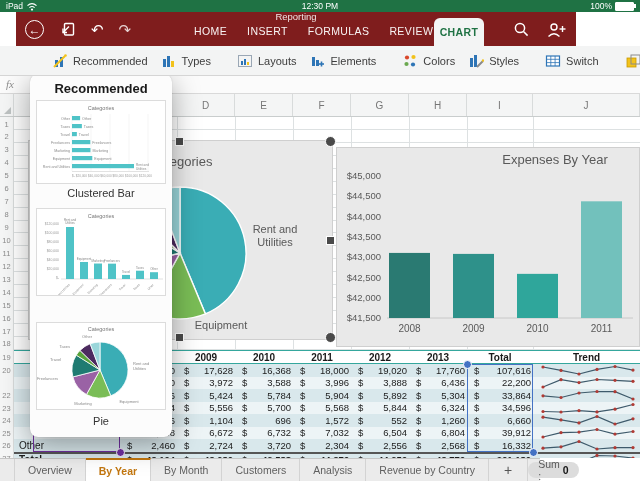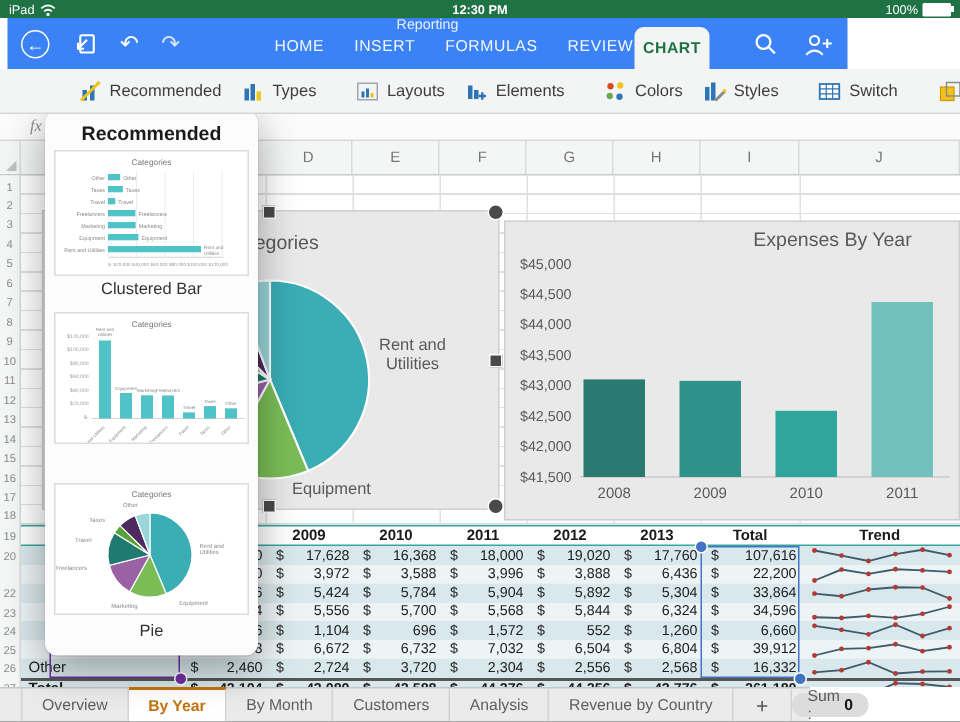--- a/index.html
+++ b/index.html
@@ -1,38 +1,38 @@
 <!DOCTYPE html>
 <html><head>
 <meta charset="utf-8">
 <style>
   html,body{margin:0;padding:0;background:#555;}
   .screen{position:relative;width:640px;height:481px;background:#fff;font-family:"Liberation Sans",sans-serif;overflow:hidden;-webkit-font-smoothing:antialiased;}
   
   .statusbar{position:absolute;left:0;top:0;width:640px;height:12px;background:#1F7244;color:#fff;font-size:8.5px;display:flex;align-items:center;justify-content:space-between;padding:0 6px;box-sizing:border-box;z-index:30;}
   .sb-left,.sb-right{display:flex;align-items:center;gap:3px;z-index:2;}
-  .sb-center{position:absolute;left:0;right:0;text-align:center;font-weight:bold;}
+  .sb-center{position:absolute;left:0;right:0;text-align:center;font-weight:normal;}
   .batt{width:17px;height:7px;border:1px solid #fff;border-radius:1px;background:#fff;position:relative;}
   .batt:after{content:"";position:absolute;right:-3px;top:1.5px;width:2px;height:4px;background:#fff;}
-  .navbar{position:absolute;left:5px;top:12px;width:560px;height:34px;background:#3b82f6;z-index:29;}
+  .navbar{position:absolute;left:16px;top:12px;width:560px;height:34px;background:#7f1d1d;z-index:29;}
   .doc-title{position:absolute;top:-1px;width:100%;text-align:center;color:rgba(255,255,255,.88);font-size:9.5px;}
   .nav-icons{position:absolute;left:9px;top:8px;display:flex;gap:15px;align-items:center;color:#fff;}
   .back-circle{width:19px;height:19px;border:1.5px solid #fff;border-radius:50%;display:flex;align-items:center;justify-content:center;font-size:12px;line-height:1;box-sizing:border-box;}
   .nav-glyph{font-size:15px;line-height:1;}
   .ribbon-tabs{position:absolute;left:178px;top:13px;display:flex;gap:20px;color:rgba(255,255,255,.95);font-size:10.5px;letter-spacing:.4px;}
   .ribbon-tab{cursor:default;}
   .chart-tab{position:absolute;left:418px;top:6px;width:50px;height:28px;background:#F3F4F4;border-radius:6px 6px 0 0;color:#1F7244;font-weight:bold;font-size:10.5px;display:flex;align-items:center;justify-content:center;letter-spacing:.4px;}
   .nav-right{position:absolute;right:10px;top:9px;display:flex;gap:17px;align-items:center;}
   
   .toolbar{position:absolute;left:0;top:46px;width:640px;height:30px;background:#F3F4F4;border-bottom:1px solid #D5D5D5;display:flex;align-items:center;padding-left:52px;box-sizing:border-box;gap:13px;z-index:28;}
   .tb-item{display:flex;align-items:center;gap:5px;font-size:11px;color:#3d3d3d;white-space:nowrap;}
   .tb-sep{width:1px;height:18px;background:#D2D2D2;}
   
   .formulabar{position:absolute;left:0;top:76px;width:640px;height:18px;background:#FBFBFB;border-bottom:1px solid #D9D9D9;box-sizing:border-box;z-index:1;}
-  .fx{position:absolute;left:20px;top:2px;font-family:"Liberation Serif",serif;font-style:italic;font-size:11px;color:#8F8F8F;}
+  .fx{position:absolute;left:6px;top:2px;font-family:"Liberation Serif",serif;font-style:italic;font-size:11px;color:#8F8F8F;}
   
   .sheet{position:absolute;left:0;top:94px;width:640px;height:364px;background:#fff;}
   .col-headers{position:absolute;left:0;top:0;width:640px;height:23px;background:#F4F5F5;border-bottom:1px solid #C9CDCD;box-sizing:border-box;}
   .col-h{position:absolute;top:0;height:22px;border-right:1px solid #D8DBDB;color:#767676;font-size:10px;display:flex;align-items:center;justify-content:center;box-sizing:border-box;}
   .corner{position:absolute;left:0;top:0;width:14px;height:22px;border-right:1px solid #D8DBDB;box-sizing:border-box;}
   .corner:after{content:"";position:absolute;right:2px;bottom:2px;border-left:7px solid transparent;border-bottom:7px solid #BDC2C2;}
   .row-gutter{position:absolute;left:0;top:23px;width:14px;height:341px;background:#F5F6F6;border-right:1px solid #D8DBDB;box-sizing:border-box;}
   .row-num{position:absolute;left:0;width:13px;text-align:center;font-size:7.5px;color:#8B8B8B;}
   .grid-area{position:absolute;left:14px;top:23px;width:626px;height:233px;background-image:repeating-linear-gradient(to bottom,transparent 0,transparent 11.95px,#DDE1E2 11.95px,#DDE1E2 12.94px);}
   .vline{position:absolute;top:0;width:1px;height:233px;background:#DDE1E2;}

